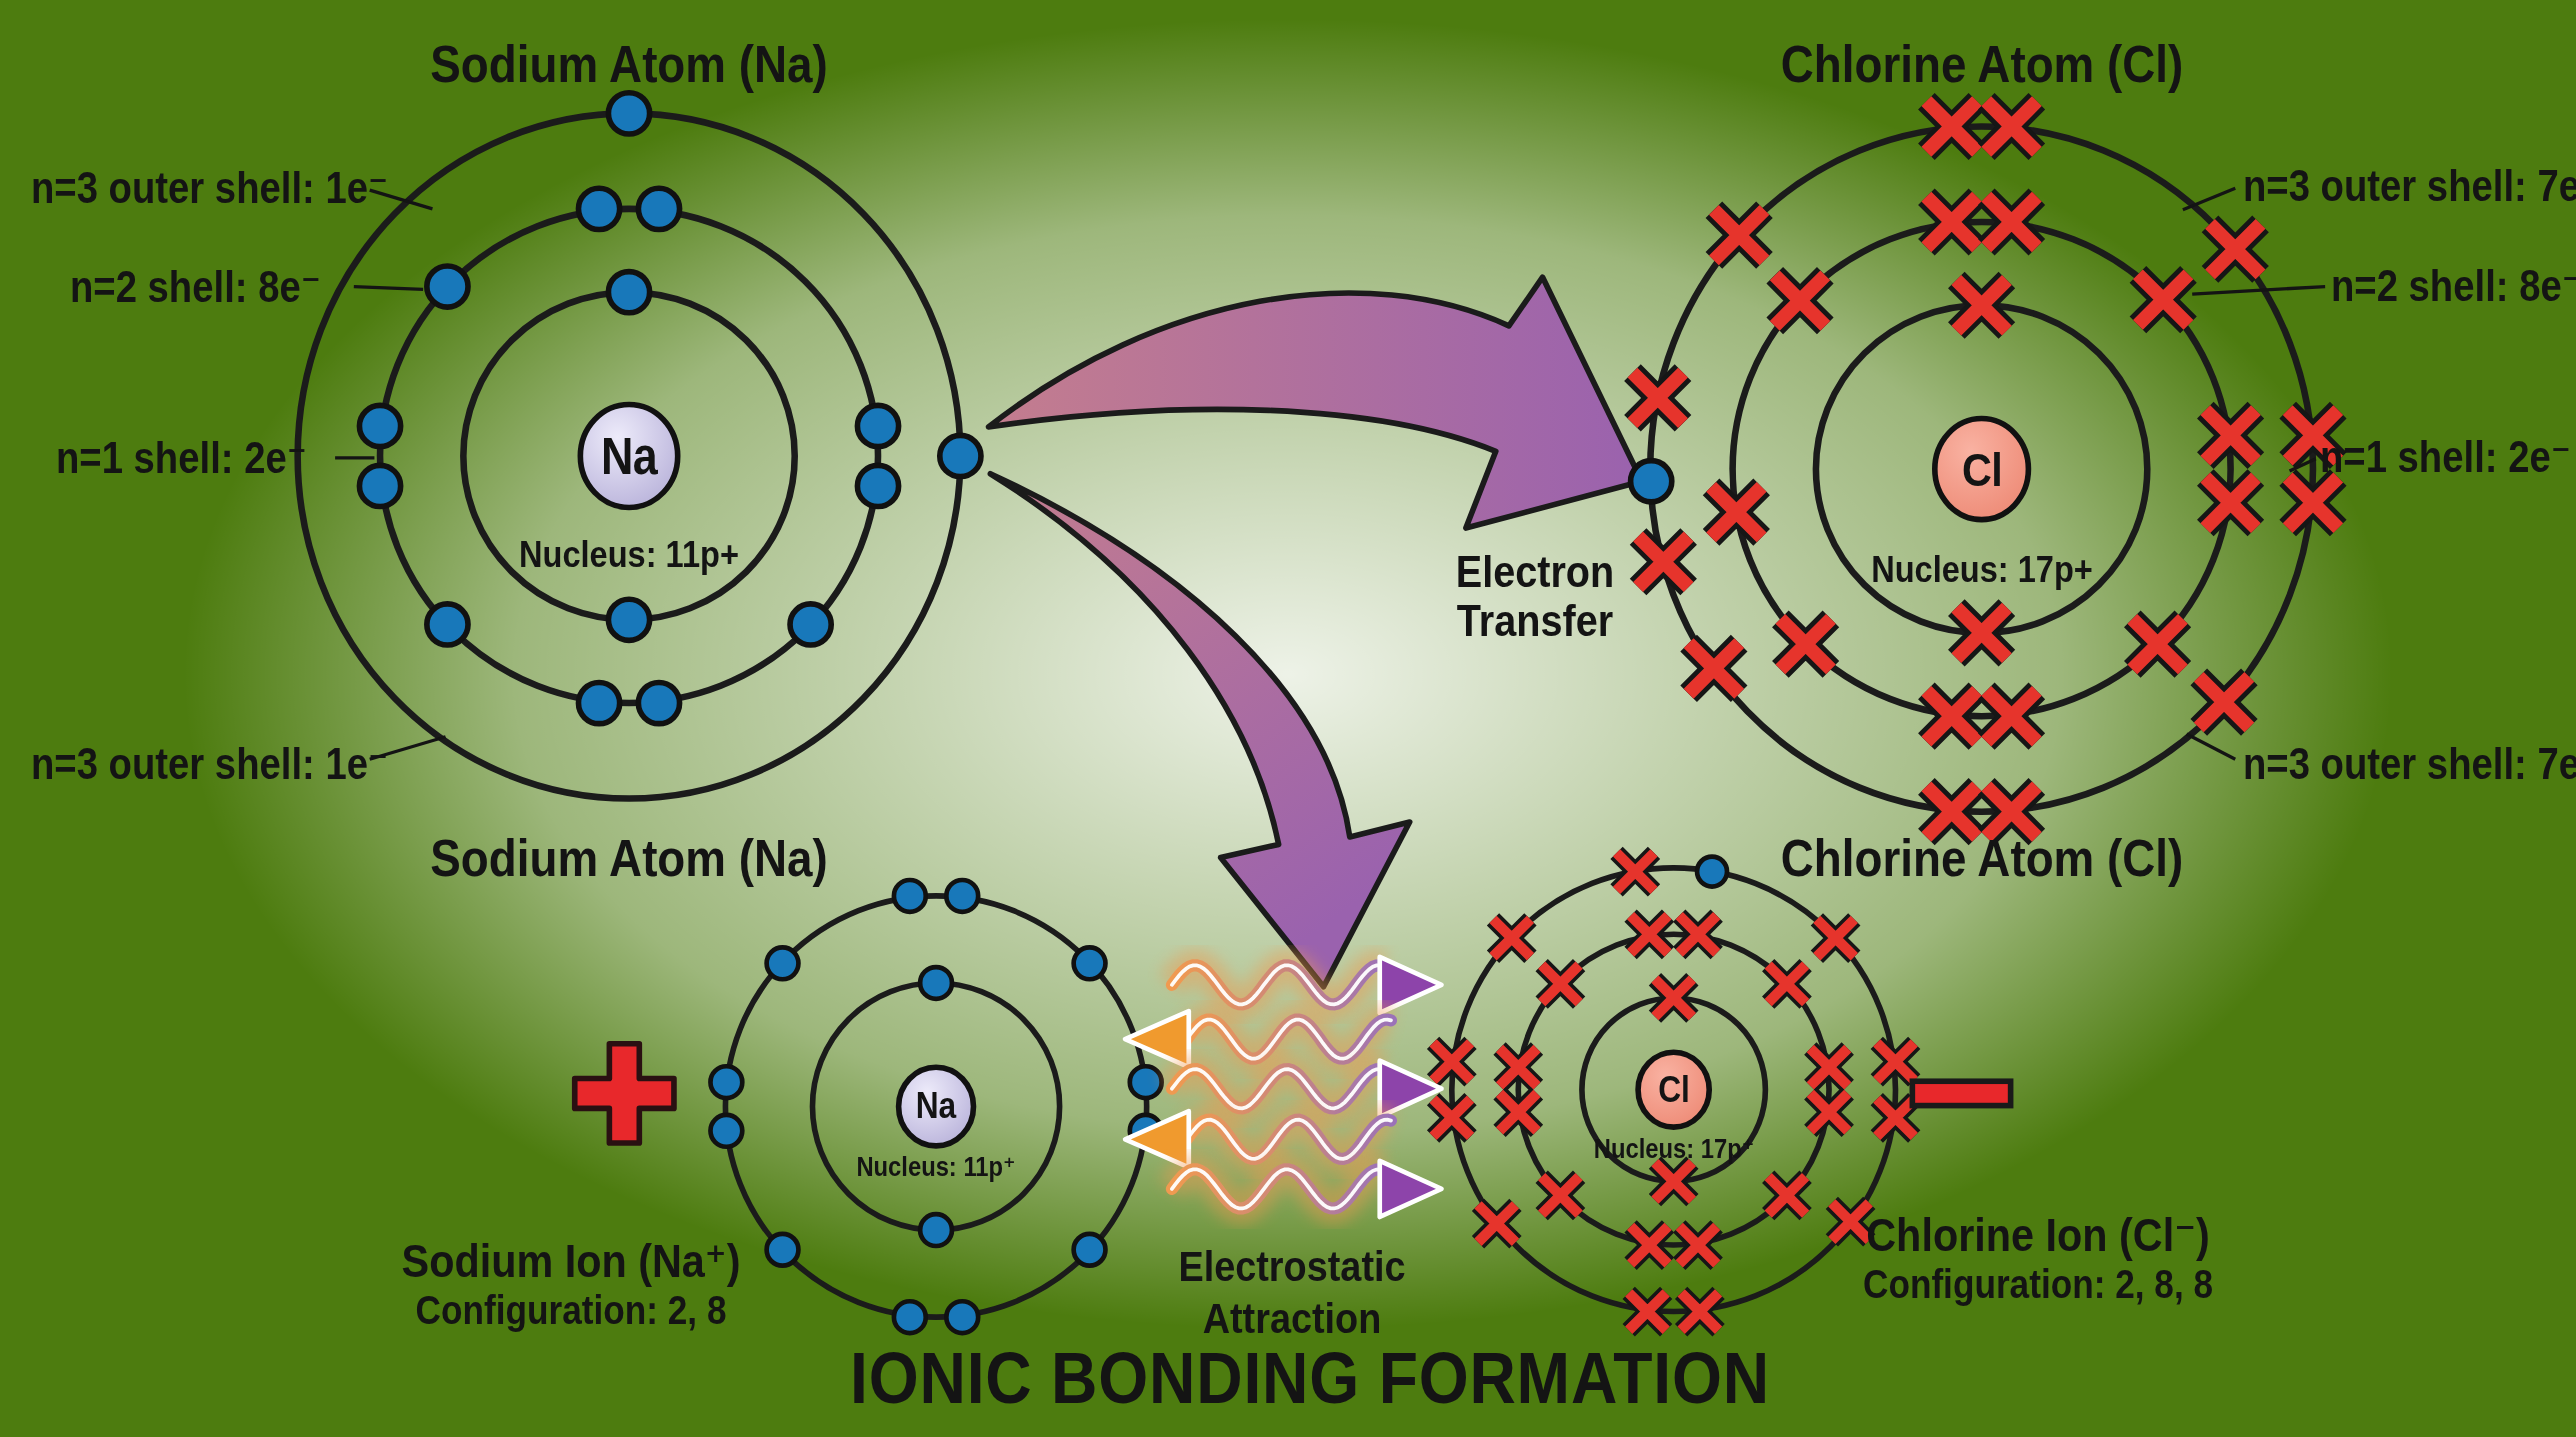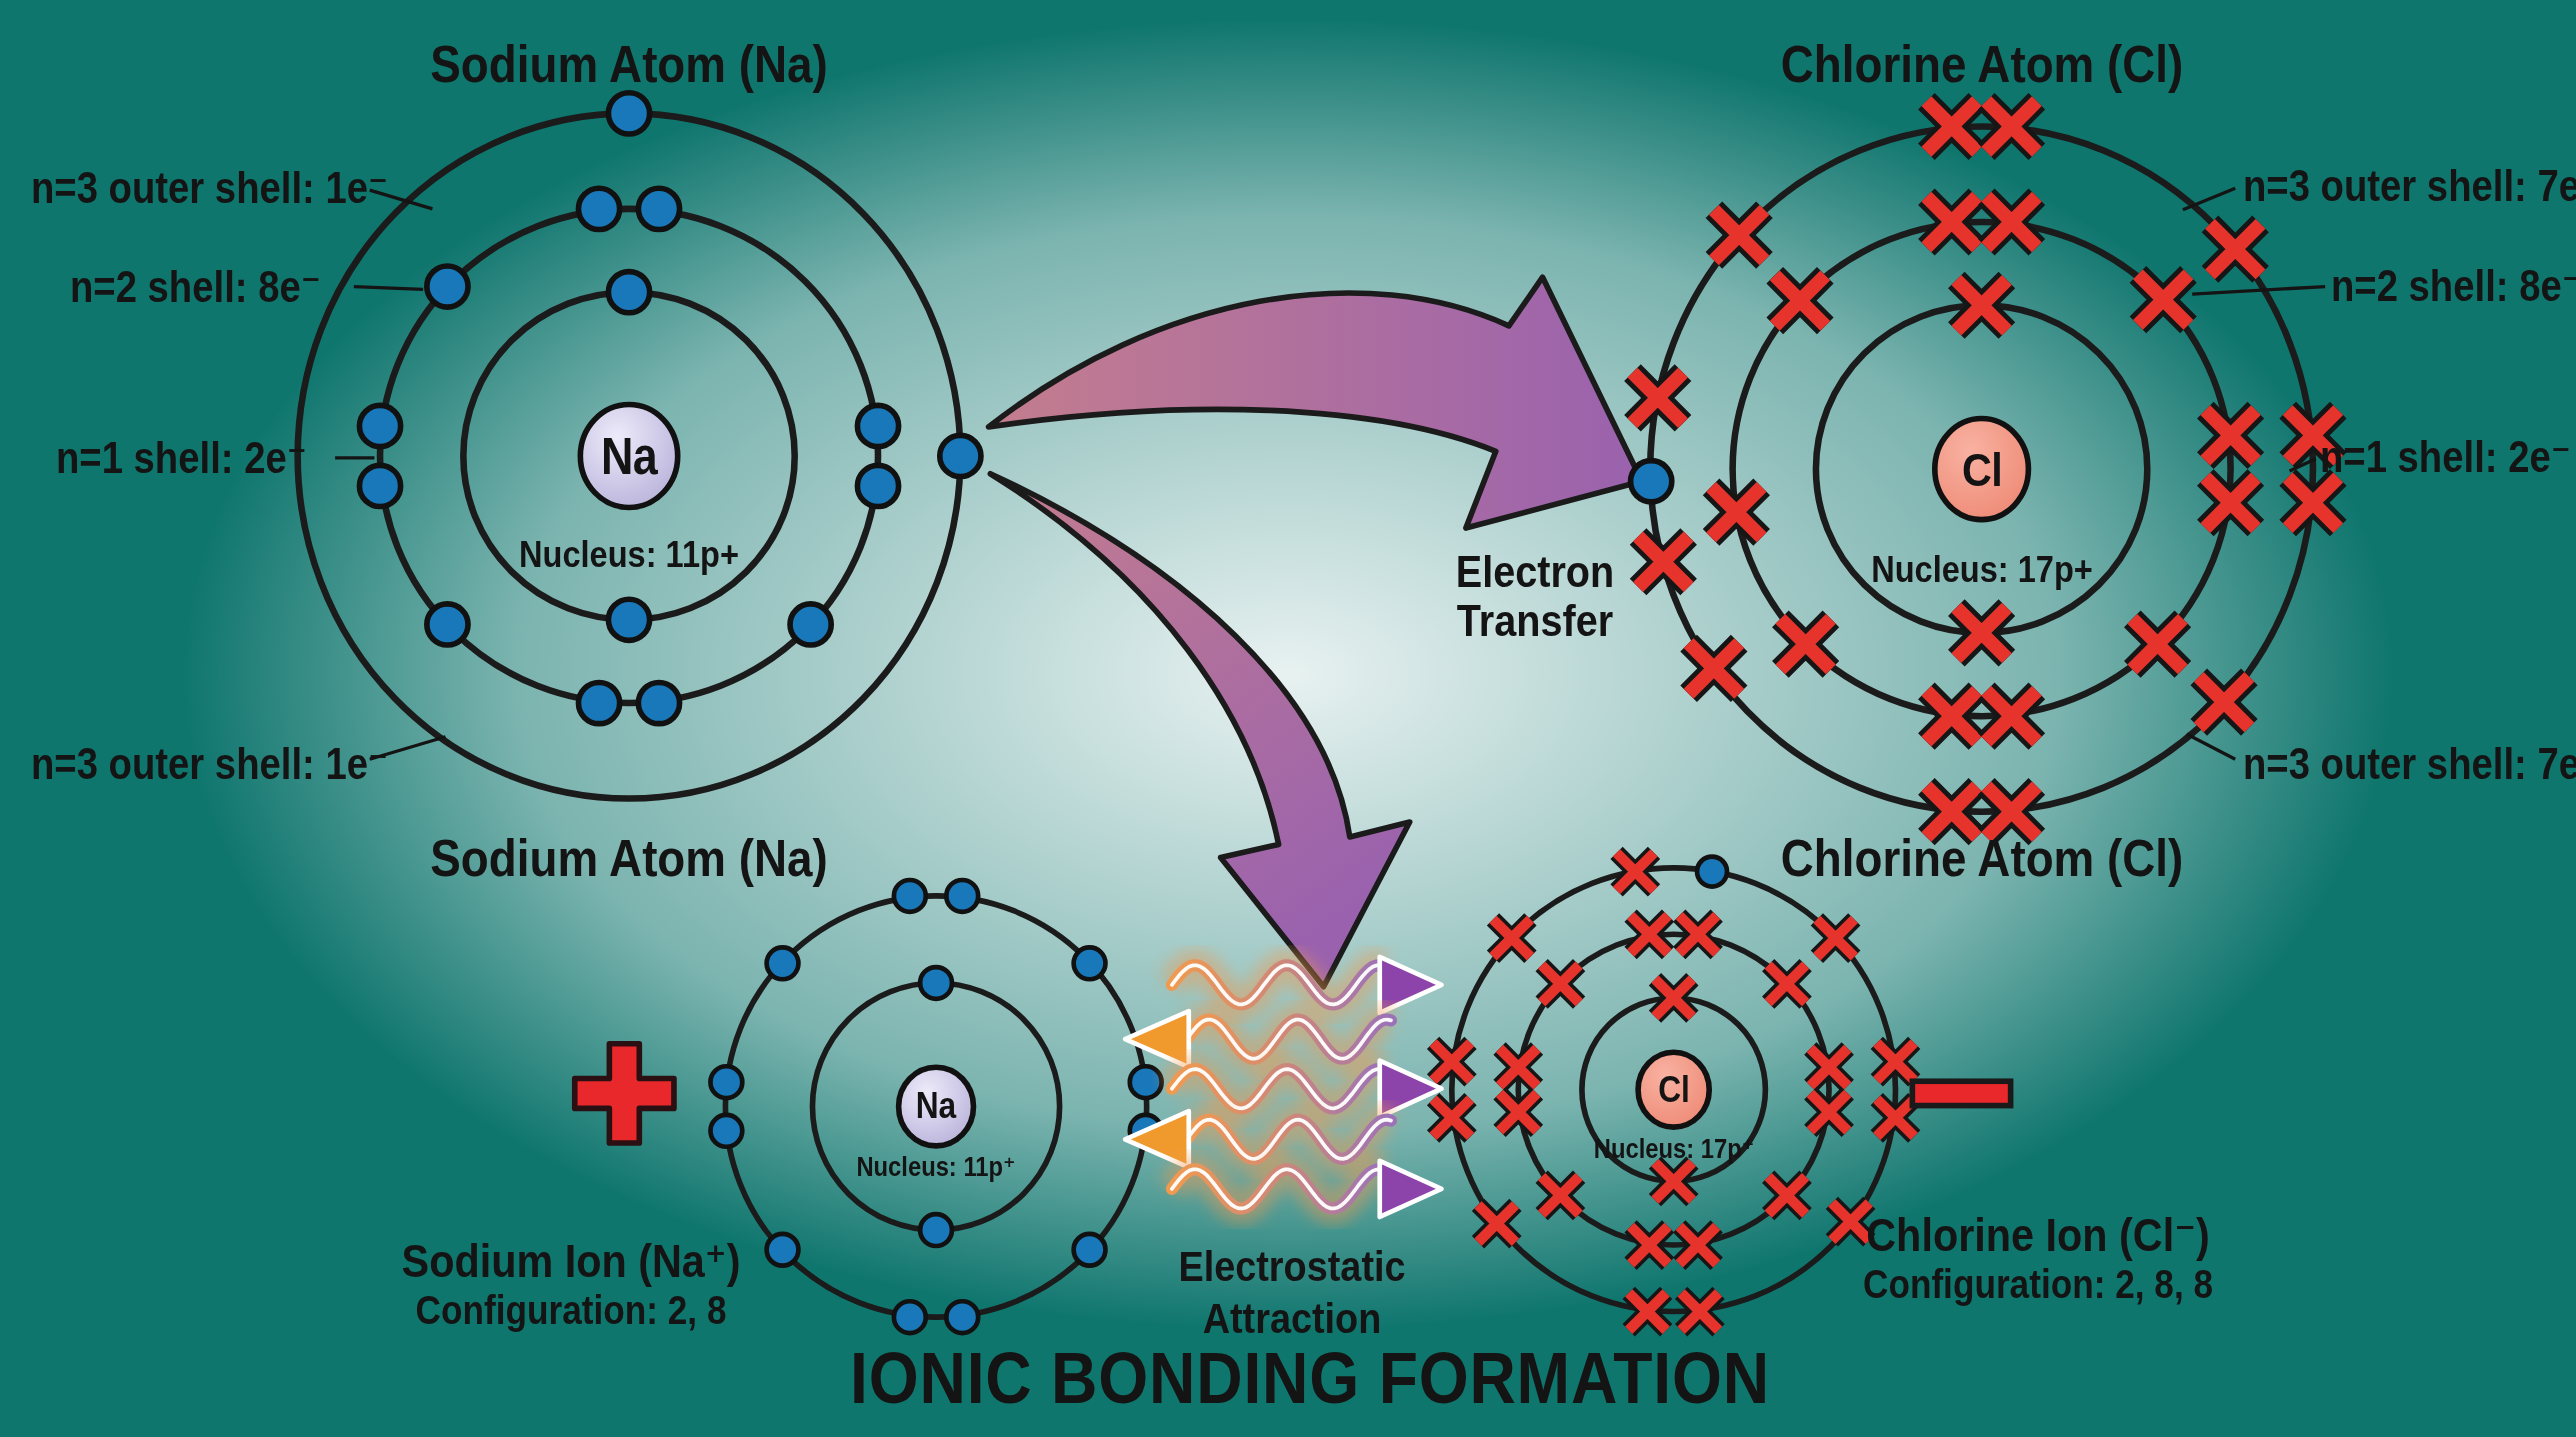--- a/index.html
+++ b/index.html
@@ -1,19 +1,19 @@
 <!DOCTYPE html>
 <html style="font-size:15px"><head>
 <meta charset="utf-8">
 <style>
   html,body{margin:0;padding:0;}
   #stage{
     position:relative;
     width:2576px;height:1438px;
-    background:#0f766e;
+    background:#4d7c0f;
     overflow:hidden;
     font-family:"Liberation Sans","DejaVu Sans",sans-serif;
   }
   #gfx{position:absolute;left:0;top:0;}
   .t{
     position:absolute;
     font-weight:bold;
     color:#141414;
     white-space:nowrap;
     line-height:1;

